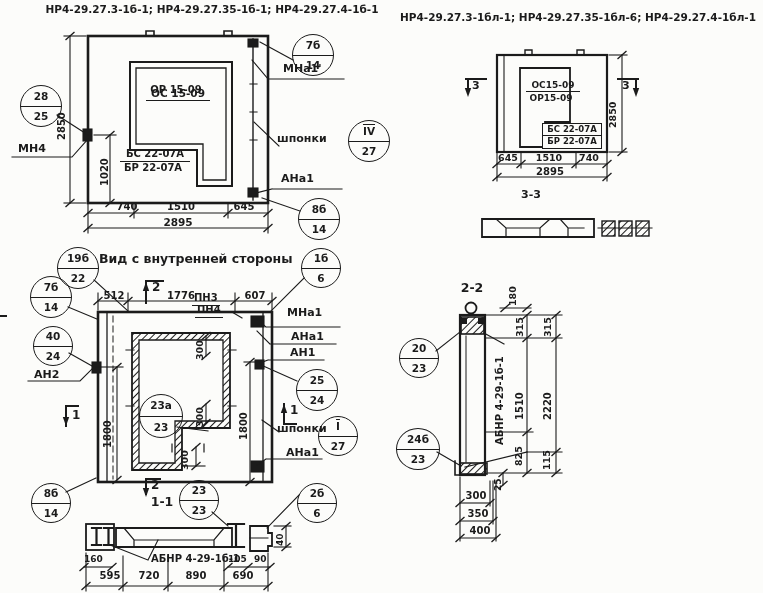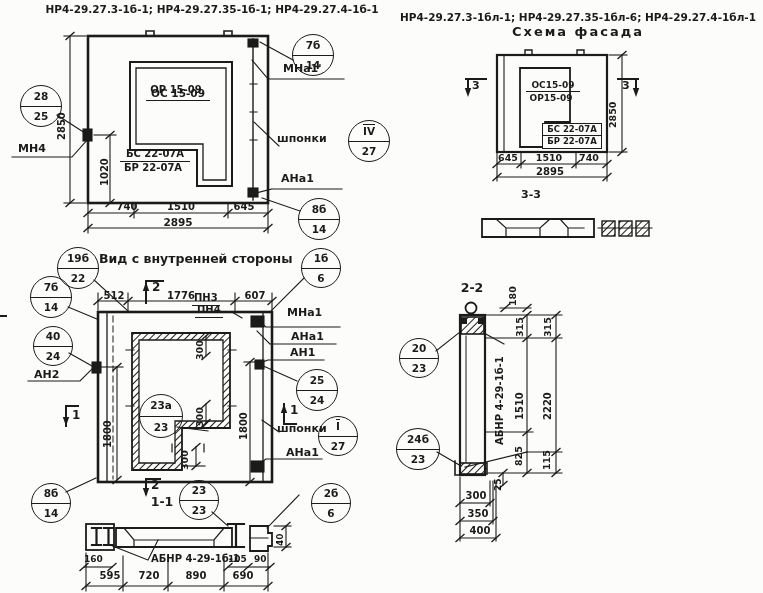--- a/index.html
+++ b/index.html
@@ -297,21 +297,20 @@
 </div>
 <div class="callout" style="left:348px;top:120px;width:40px;height:40px">
   <span class="ov">IV</span>
   <span>27</span>
 </div>
 <div class="callout" style="left:298px;top:198px;width:40px;height:40px">
   <span>8б</span>
   <span>14</span>
 </div>
 
-<div class="t c" style="left:468px;top:25px;width:220px;font-size:13px;letter-spacing:2px">Схема фасада</div>
 <div class="t" style="left:472px;top:80px;font-size:11px">3</div>
 <div class="t" style="left:622px;top:80px;font-size:11px">3</div>
 <div class="t c ul" style="left:526px;top:80px;width:50px;font-size:9px">ОС15-09</div>
 <div class="t c" style="left:526px;top:93px;width:50px;font-size:9px">ОР15-09</div>
 <div class="t box" style="left:542px;top:123px;width:58px;font-size:8.5px">БС 22-07А</div>
 <div class="t box" style="left:542px;top:135px;width:58px;font-size:8.5px">БР 22-07А</div>
 <div class="t rot" style="left:608px;top:128px;font-size:9.5px">2850</div>
 <div class="t c" style="left:492px;top:153px;width:32px;font-size:9.5px">645</div>
 <div class="t c" style="left:526px;top:153px;width:46px;font-size:9.5px">1510</div>
 <div class="t c" style="left:572px;top:153px;width:34px;font-size:9.5px">740</div>
@@ -364,21 +363,21 @@
   <span>6</span>
 </div>
 <div class="callout" style="left:296px;top:369px;width:40px;height:40px">
   <span>25</span>
   <span>24</span>
 </div>
 <div class="callout" style="left:318px;top:416px;width:38px;height:38px">
   <span class="ov">I</span>
   <span>27</span>
 </div>
-<div class="callout" style="left:311px;top:483px;width:38px;height:38px">
+<div class="callout" style="left:297px;top:483px;width:38px;height:38px">
   <span>2б</span>
   <span>6</span>
 </div>
 
 <div class="t c" style="left:141px;top:495px;width:42px;font-size:12.5px">1-1</div>
 <div class="callout" style="left:179px;top:480px;width:38px;height:38px">
   <span>23</span>
   <span>23</span>
 </div>
 <div class="t" style="left:151px;top:553px;font-size:10px">АБНР 4-29-1б-1</div>

